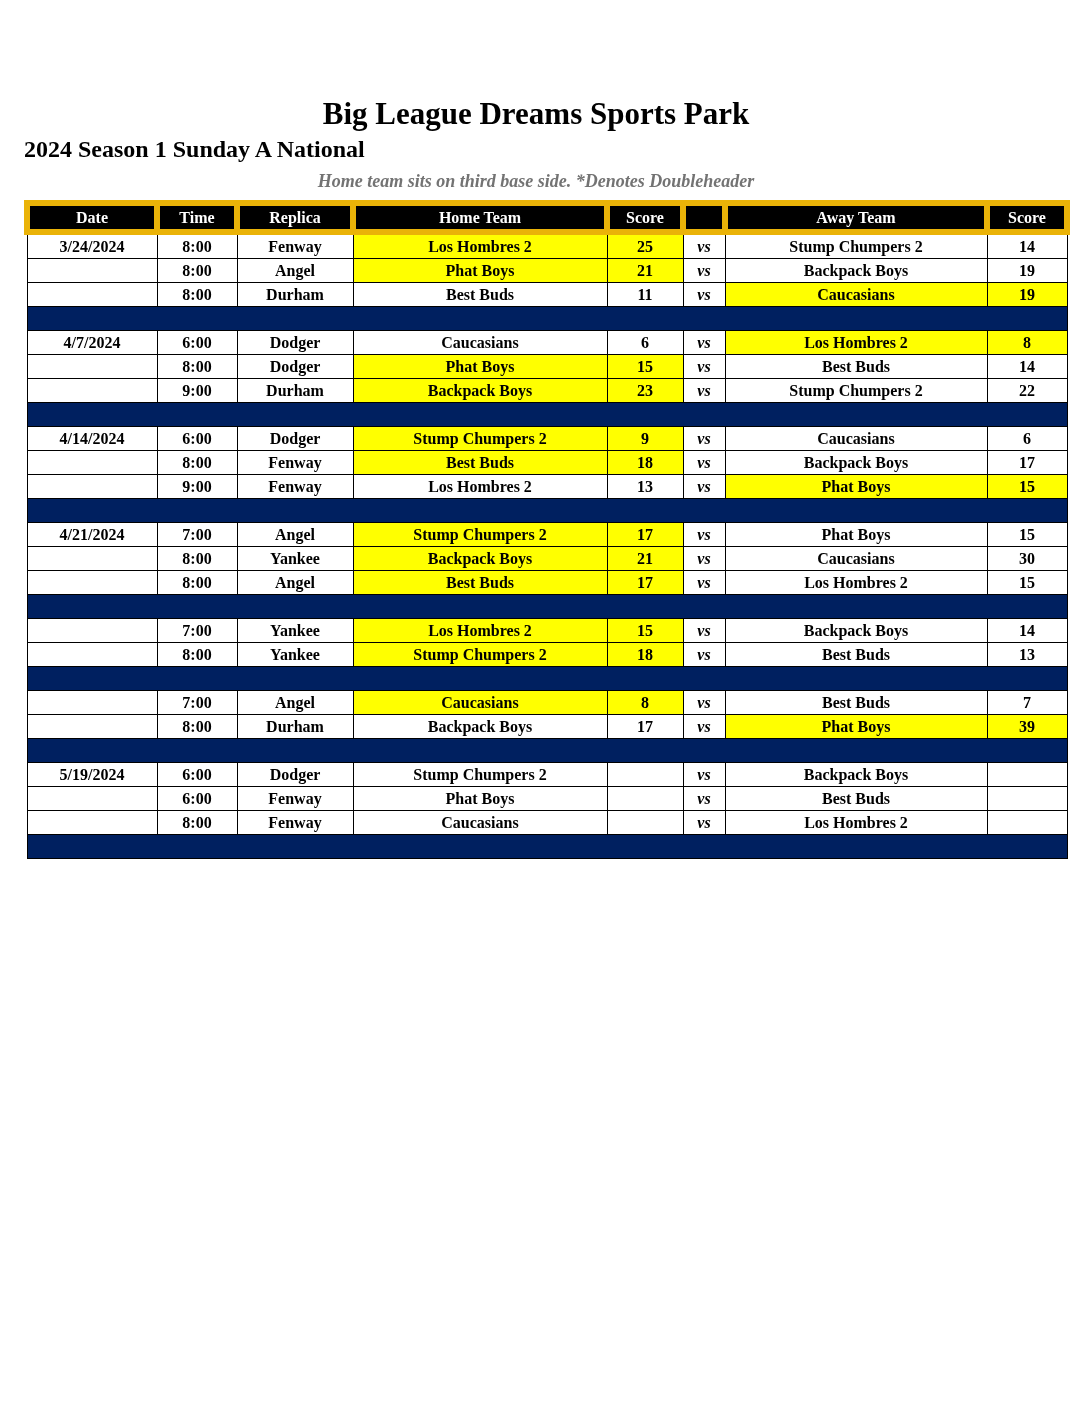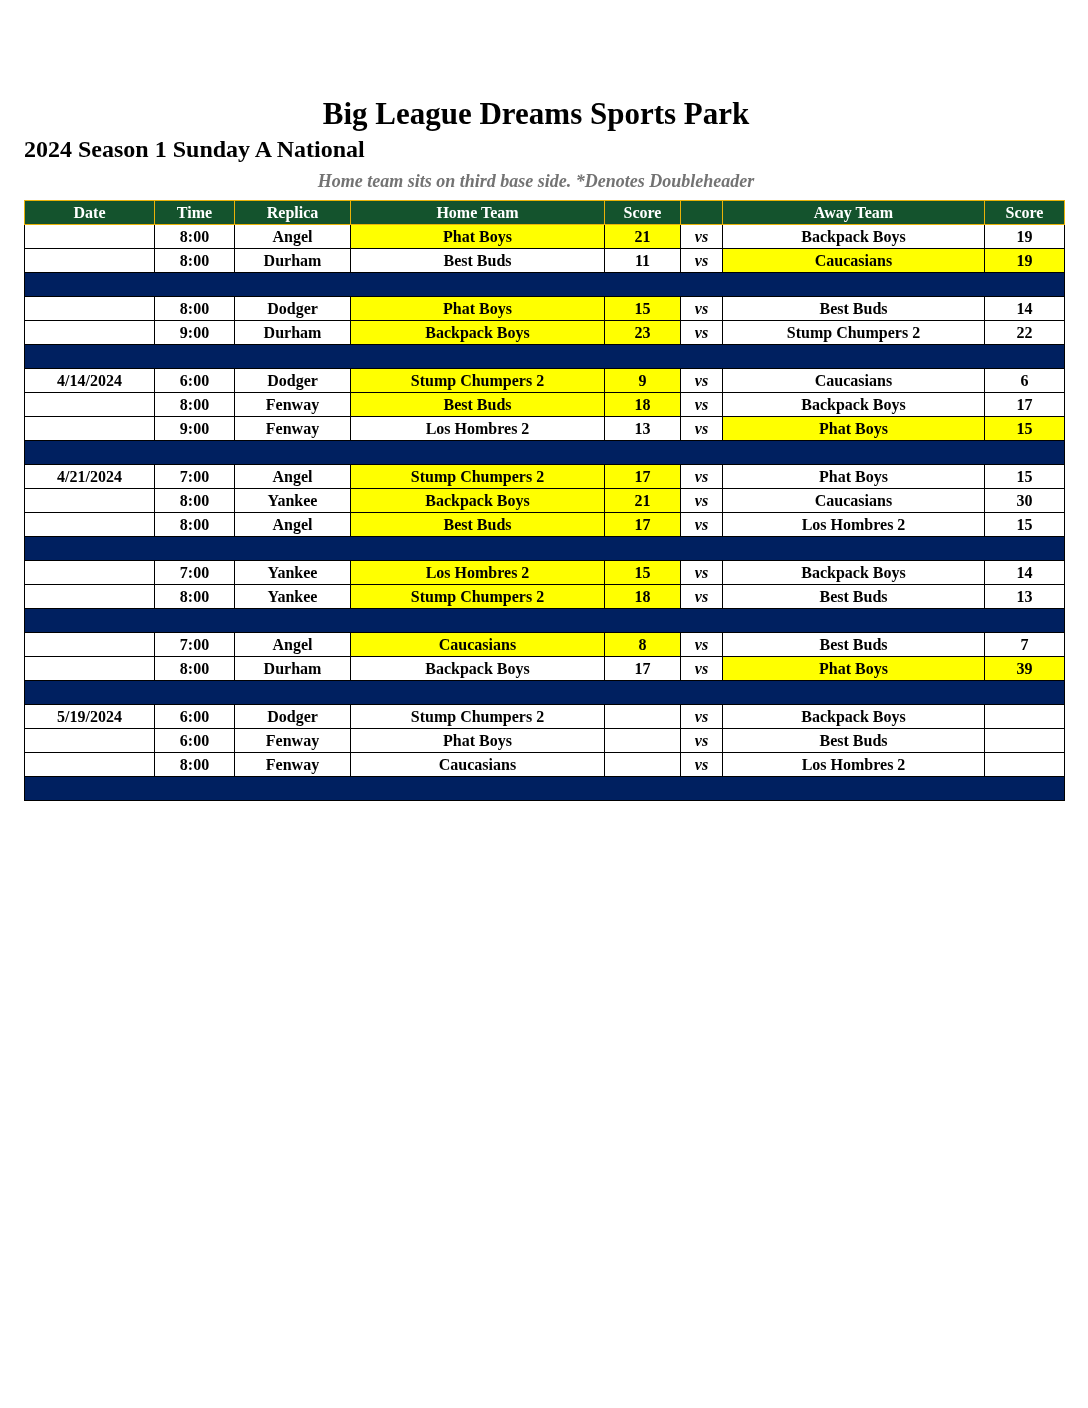--- a/index.html
+++ b/index.html
@@ -50,23 +50,23 @@
     text-align: center;
     font-size: 16px;
     height: 23px;
     padding: 0 2px;
     overflow: hidden;
     white-space: nowrap;
     color: #000;
     background: #ffffff;
   }
   table.schedule thead th {
-    background: #14532d;
+    background: #000000;
     color: #ffffff;
-    border: 1px solid #eab308;
+    border: 6px solid #eab308;
   }
   table.schedule td.hl {
     background: #ffff00;
   }
   table.schedule td.vs {
     font-style: italic;
   }
   table.schedule td.sep {
     background: #002060;
     height: 23px;
@@ -98,20 +98,30 @@
           <th>Replica</th>
           <th>Home Team</th>
           <th>Score</th>
           <th></th>
           <th>Away Team</th>
           <th>Score</th>
         </tr>
     </thead>
     <tbody id="schedule-body">
         <tr>
+          <td>3/24/2024</td>
+          <td>8:00</td>
+          <td>Fenway</td>
+          <td class="hl">Los Hombres 2</td>
+          <td class="hl">25</td>
+          <td class="vs">vs</td>
+          <td>Stump Chumpers 2</td>
+          <td>14</td>
+        </tr>
+        <tr>
           <td></td>
           <td>8:00</td>
           <td>Angel</td>
           <td class="hl">Phat Boys</td>
           <td class="hl">21</td>
           <td class="vs">vs</td>
           <td>Backpack Boys</td>
           <td>19</td>
         </tr>
         <tr>
@@ -119,20 +129,30 @@
           <td>8:00</td>
           <td>Durham</td>
           <td>Best Buds</td>
           <td>11</td>
           <td class="vs">vs</td>
           <td class="hl">Caucasians</td>
           <td class="hl">19</td>
         </tr>
         <tr>
           <td colspan="8" class="sep"></td>
+        </tr>
+        <tr>
+          <td>4/7/2024</td>
+          <td>6:00</td>
+          <td>Dodger</td>
+          <td>Caucasians</td>
+          <td>6</td>
+          <td class="vs">vs</td>
+          <td class="hl">Los Hombres 2</td>
+          <td class="hl">8</td>
         </tr>
         <tr>
           <td></td>
           <td>8:00</td>
           <td>Dodger</td>
           <td class="hl">Phat Boys</td>
           <td class="hl">15</td>
           <td class="vs">vs</td>
           <td>Best Buds</td>
           <td>14</td>

